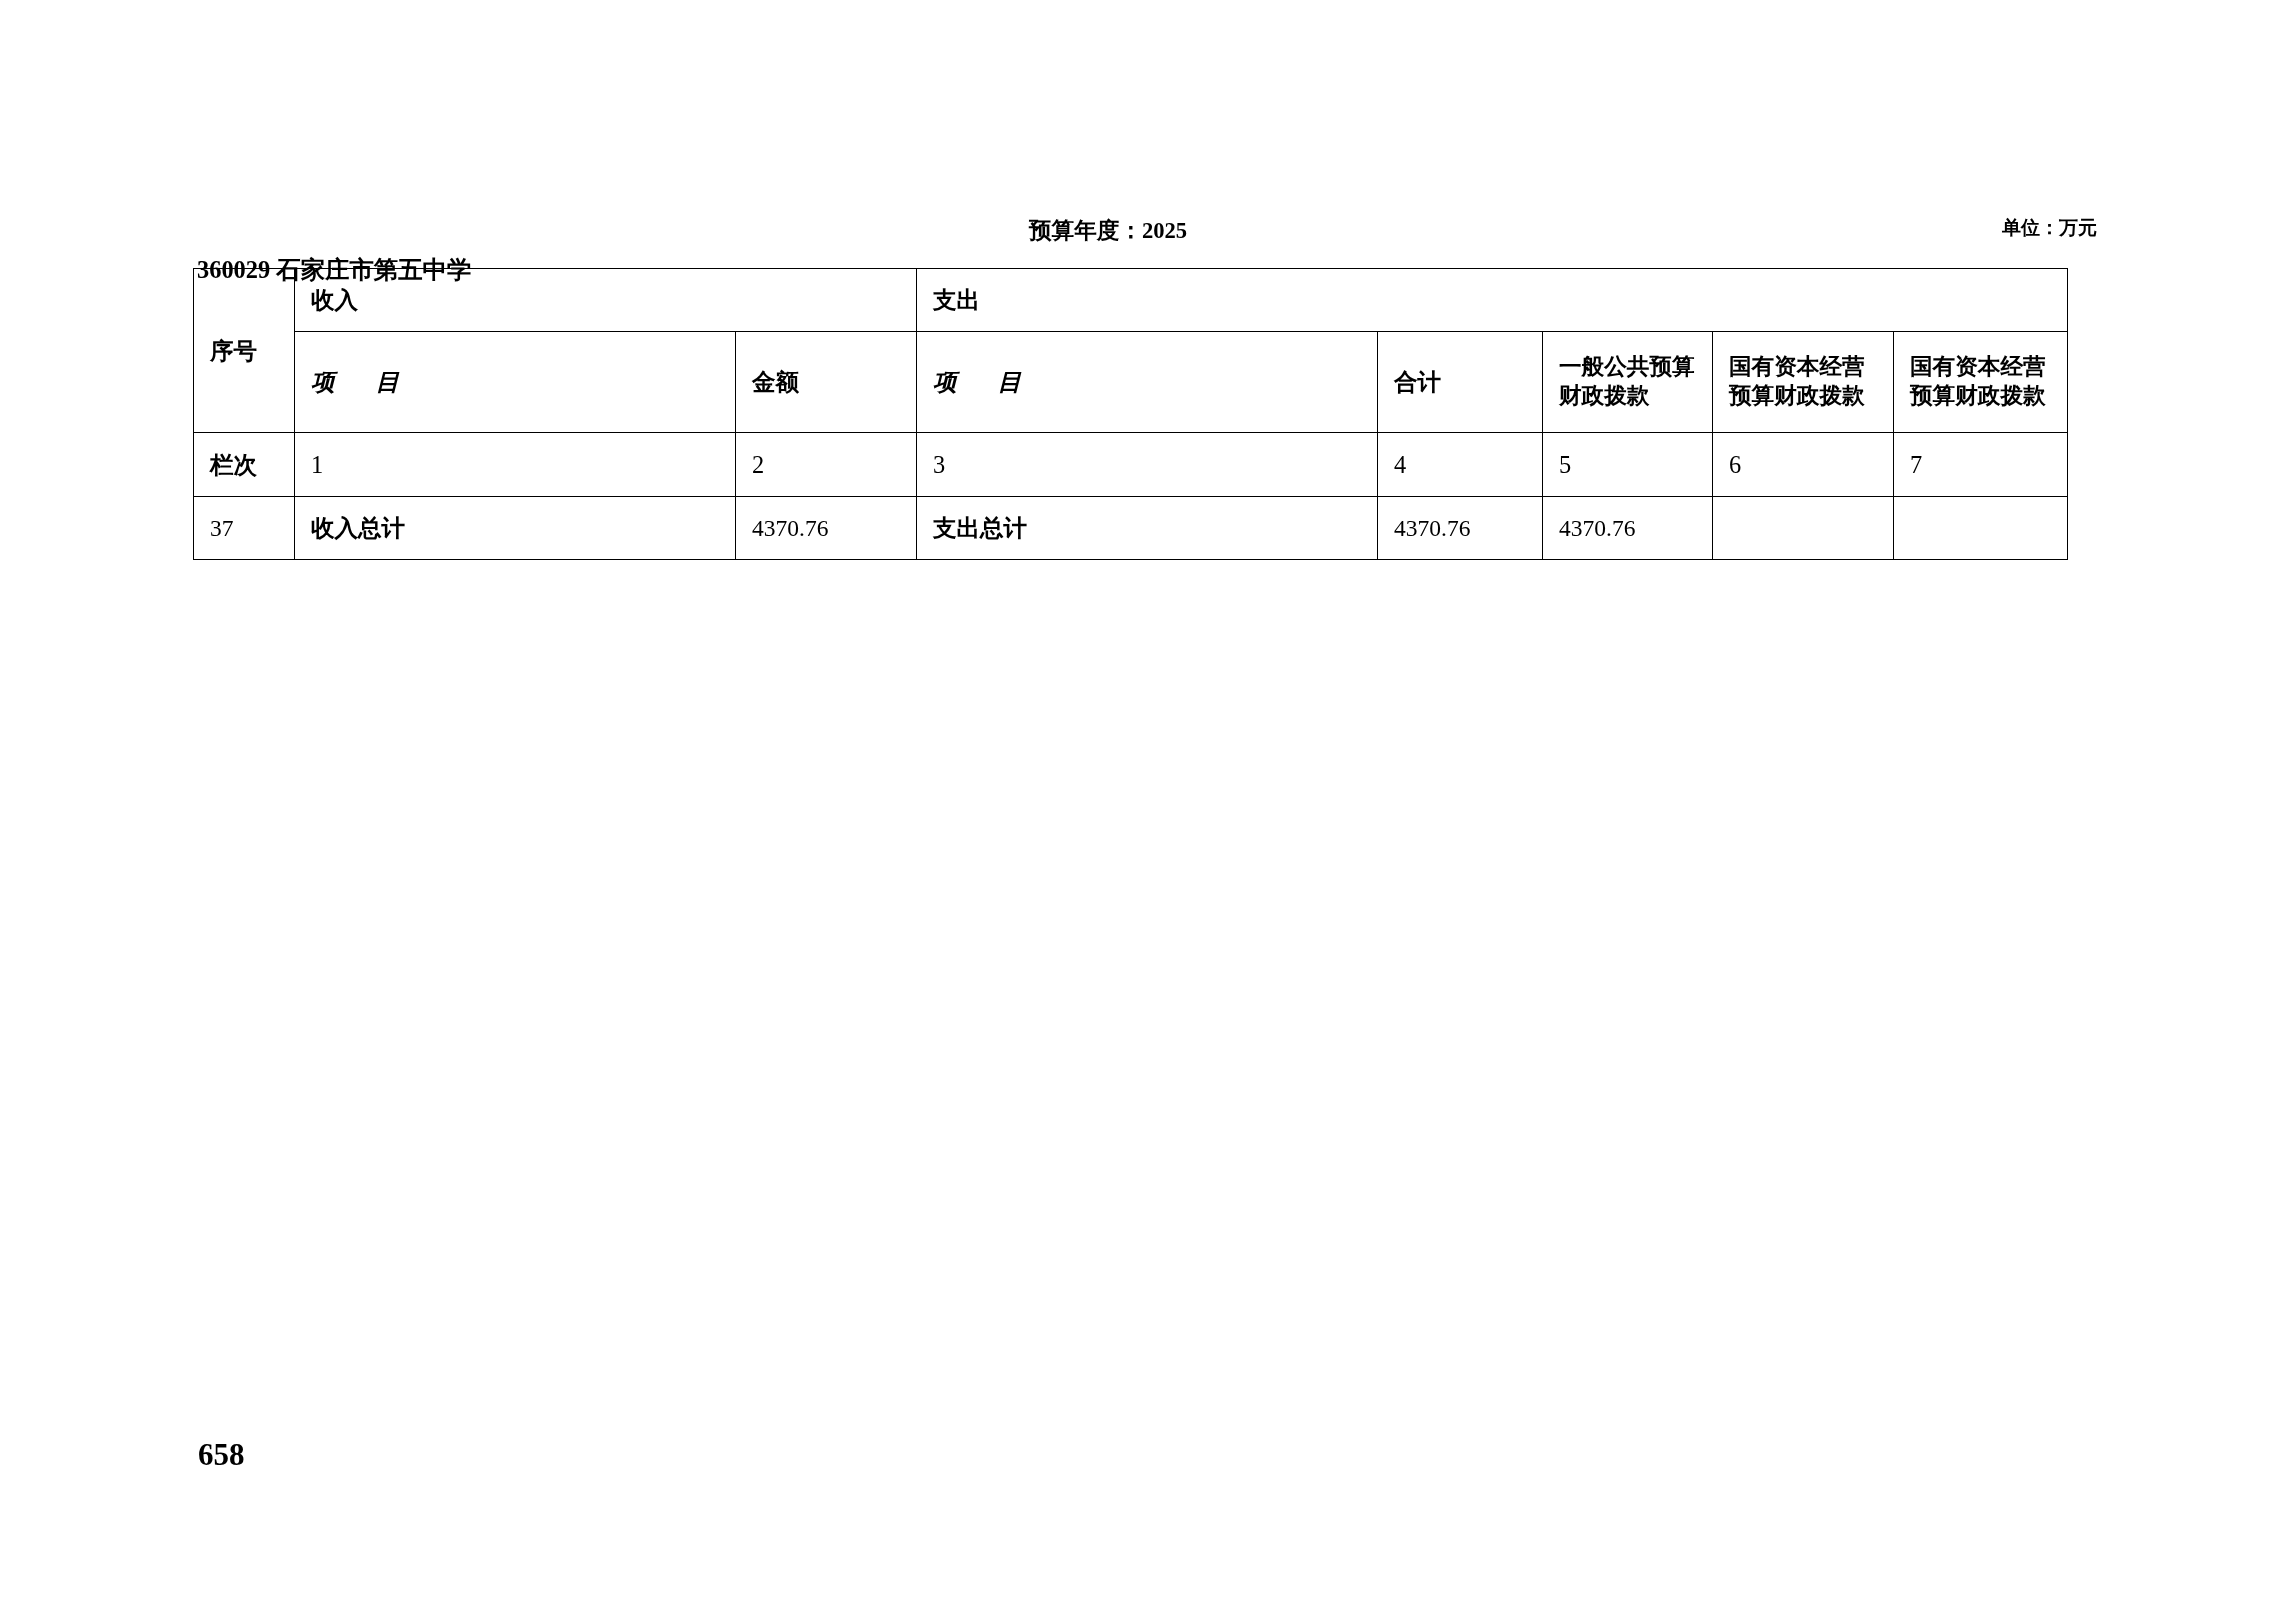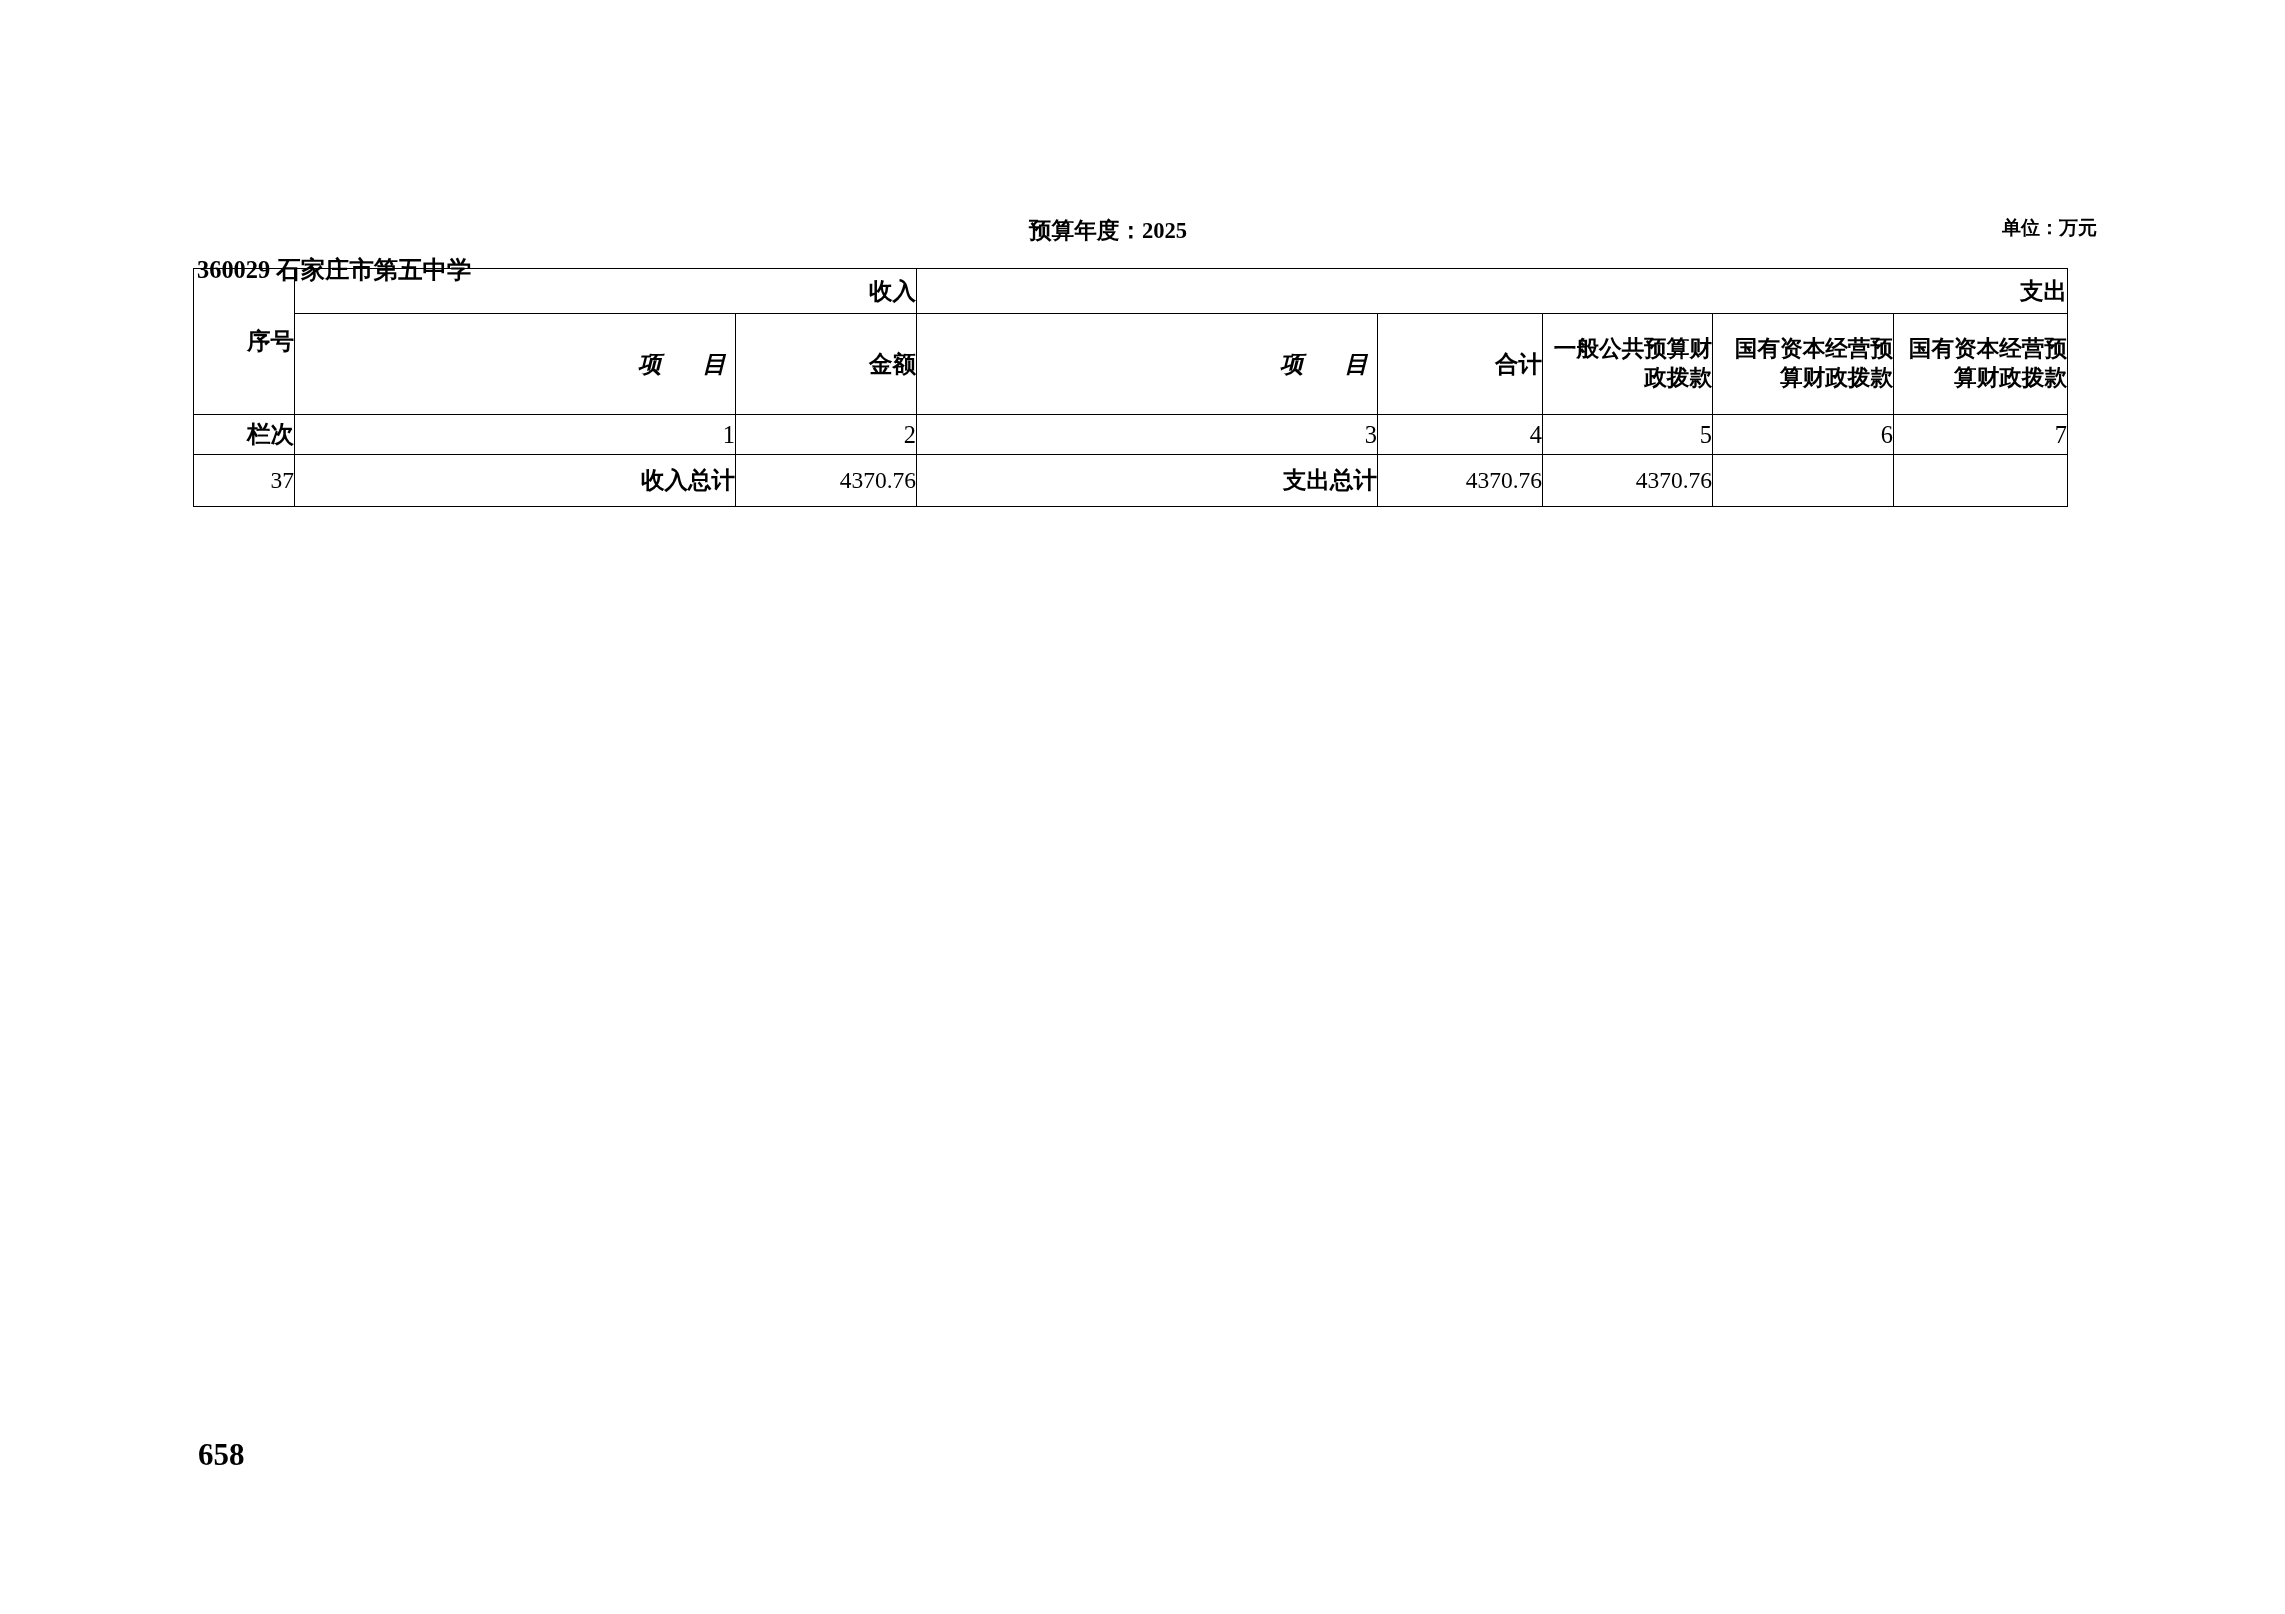--- a/index.html
+++ b/index.html
@@ -60,25 +60,25 @@
   
   .budget-table {
     position: absolute;
     left: 193px;
     top: 268px;
     border-collapse: collapse;
     table-layout: fixed;
   }
   .budget-table td {
     border: 1.8px solid #000000;
-    text-align: right;
+    text-align: left;
     vertical-align: middle;
     font-size: 23.5px;
     font-weight: bold;
-    padding: 0;
+    padding: 16px;
     line-height: 1.28;
     margin-top: 24px;
   }
   .budget-table td.small-head {
     font-size: 22.6px;
   }
   .budget-table td.num {
     font-weight: normal;
     font-size: 23.5px;
   }

